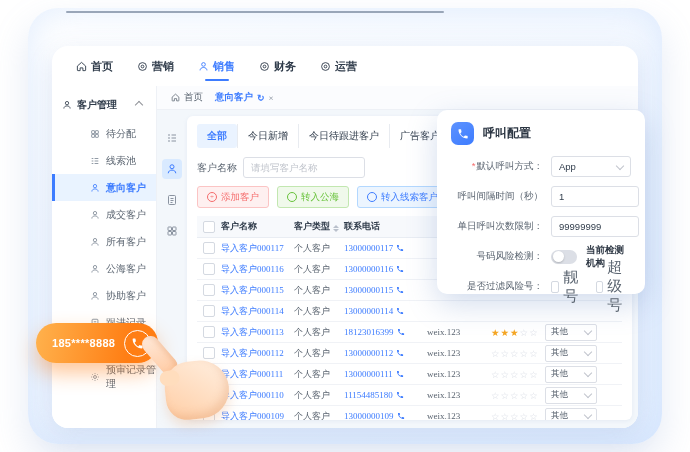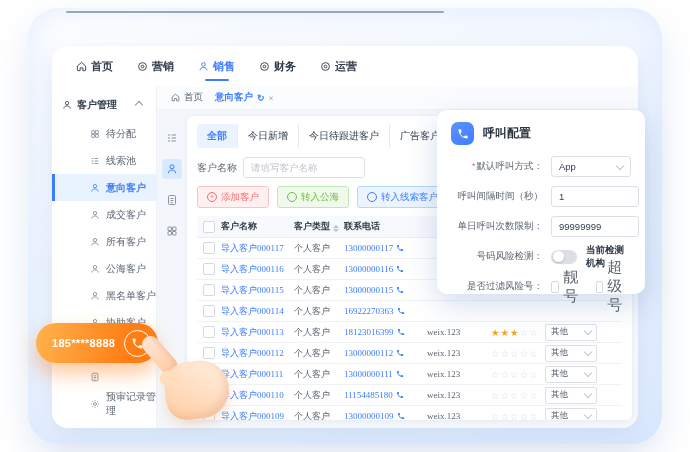--- a/index.html
+++ b/index.html
@@ -246,26 +246,20 @@
             <div class="side-item">
     <svg>
                 <use href="#i-user"></use>
               </svg>
               <span class="side-label">公海客户</span>
   </div>
             <div class="side-item">
     <svg>
                 <use href="#i-user"></use>
               </svg>
-              <span class="side-label">黑名单客户</span>
-  </div>
-            <div class="side-item">
-    <svg>
-                <use href="#i-user"></use>
-              </svg>
               <span class="side-label">协助客户</span>
   </div>
             <div class="side-item">
     <svg>
                 <use href="#i-doc"></use>
               </svg>
               <span class="side-label">跟进记录</span>
   </div>
             <div class="side-item">
     <svg>
@@ -409,21 +403,21 @@
                     </span>
     <span class="cell-wechat"></span>
     <span class="stars"></span>
     <span class="cell-action"></span>
   </div>
                   <div class="trow">
     <span class="cbx"></span>
     <span class="cell-name">导入客户000114</span>
     <span class="cell-type">个人客户</span>
     <span class="cell-phone">
-                      <span class="ph-num">16922270363</span>
+                      <span class="ph-num">13000000114</span>
                       <svg>
                         <use href="#i-phone"></use>
                       </svg>
                     </span>
     <span class="cell-wechat"></span>
     <span class="stars"></span>
     <span class="cell-action"></span>
   </div>
                   <div class="trow">
     <span class="cbx"></span>

